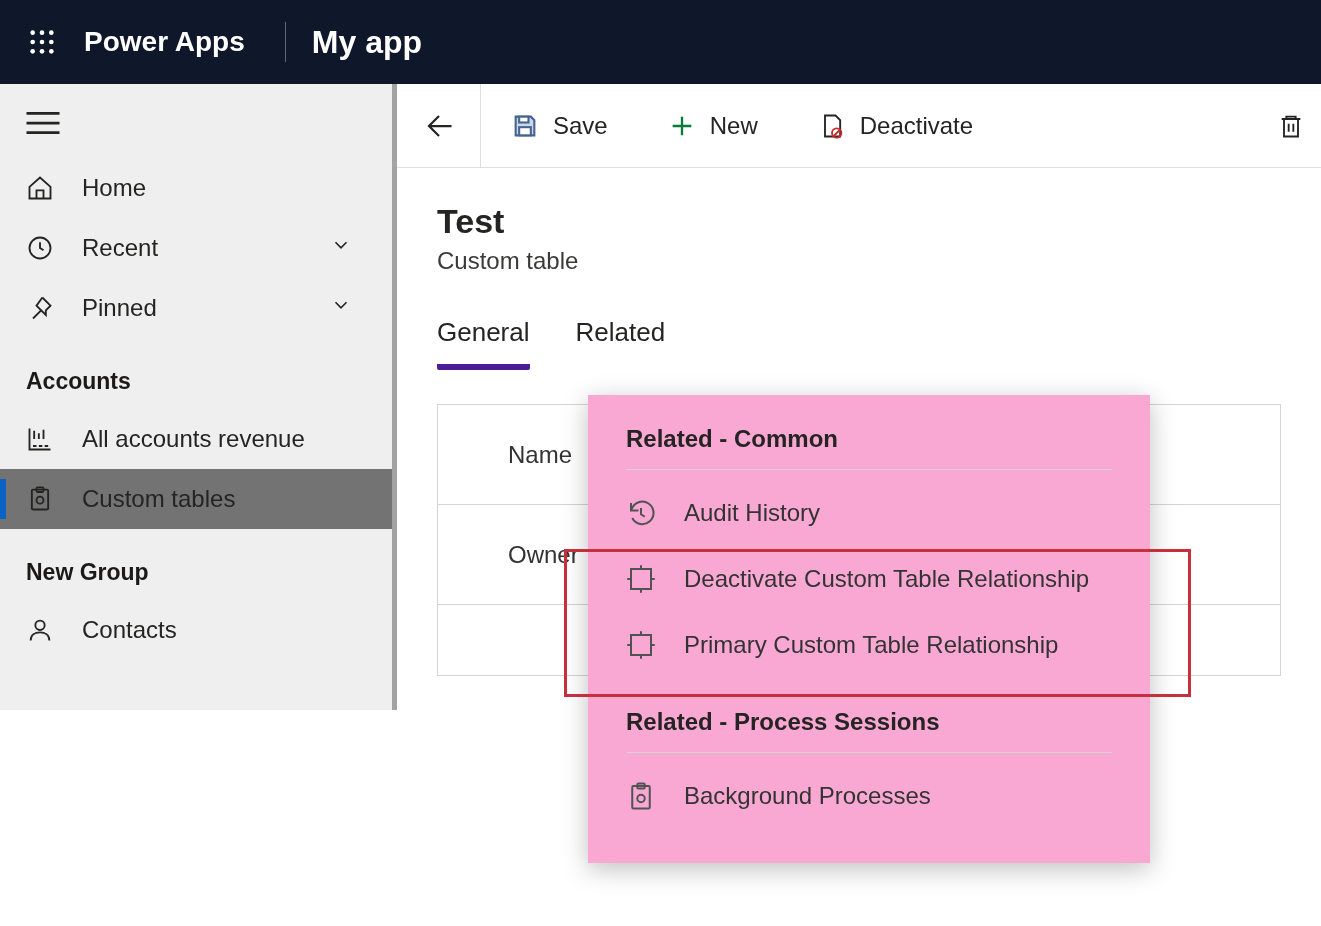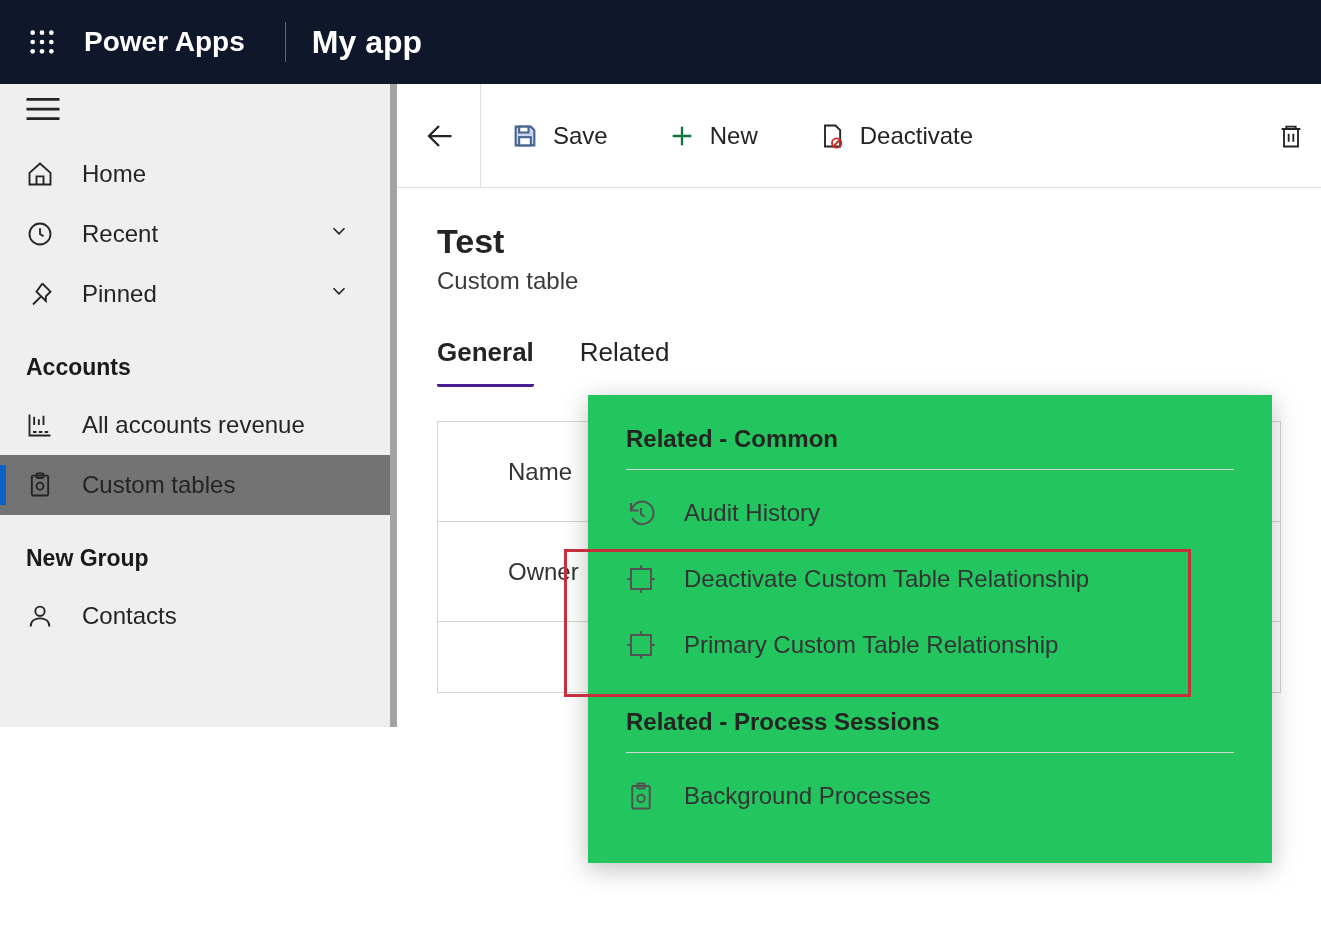--- a/index.html
+++ b/index.html
@@ -7,54 +7,54 @@
     
     .topbar { height: 84px; background: #0f172a; display: flex; align-items: center; color: #fff; }
     .topbar .waffle { width: 84px; display: flex; align-items: center; justify-content: center; height: 100%; }
     .topbar .waffle svg { width: 28px; height: 28px; }
     .topbar .brand { font-weight: 600; font-size: 28px; padding-right: 40px; }
     .topbar .divider { width: 1px; height: 40px; background: rgba(255,255,255,.35); margin: 0 26px 0 0; }
     .topbar .appname { font-size: 32px; font-weight: 700; }
 
     .layout { display: flex; height: calc(100% - 84px); }
 
-    .sidebar { width: 397px; background: #efefef; border-right: 7px solid #a3a3a3; }
+    .sidebar { width: 397px; background: #efefef; border-right: 5px solid #a3a3a3; padding-top: 14px; }
     .hamburger { padding: 14px 0 20px 26px; }
     .hamburger svg { width: 34px; height: 22px; }
 
     .nav-item { display: flex; align-items: center; padding: 16px 26px; font-size: 24px; cursor: pointer; position: relative; }
     .nav-item .icon-slot { width: 56px; display: flex; align-items: center; }
     .nav-item .chev { margin-left: auto; margin-right: 14px; }
     .nav-item.active { background: #737373; }
     .nav-item.active::before { content: ""; position: absolute; left: 0; top: 10px; bottom: 10px; width: 6px; background: #0b62c5; }
 
     .nav-header { padding: 30px 26px 14px; font-size: 23px; font-weight: 700; color: #1b1a19; }
 
     .main { flex: 1; min-width: 0; }
     
-    .cmdbar { height: 104px; border-bottom: 1px solid #e1dfdd; display: flex; align-items: center; }
+    .cmdbar { height: 84px; border-bottom: 1px solid #e1dfdd; display: flex; align-items: center; }
     .cmd-back { width: 84px; height: 100%; display: flex; align-items: center; justify-content: center; border-right: 1px solid #e1dfdd; cursor: pointer; }
     .cmd-back svg { width: 30px; height: 30px; }
     .cmd-btn { display: flex; align-items: center; gap: 14px; padding: 0 30px; font-size: 24px; height: 100%; cursor: pointer; }
     .cmd-btn svg { width: 28px; height: 28px; }
     .cmd-right { margin-left: auto; padding-right: 16px; }
     
     .content { padding: 34px 40px; position: relative; }
     .title { font-size: 34px; font-weight: 600; margin-bottom: 6px; }
     .subtitle { font-size: 24px; color: #3b3a39; }
     
     .tabs { margin-top: 42px; display: flex; gap: 46px; border-bottom: 0 solid #e1dfdd; }
     .tab { font-size: 26px; padding-bottom: 16px; cursor: pointer; }
-    .tab.active { font-weight: 700; border-bottom: 3px solid #4c1d95; border-radius: 2px; }
+    .tab.active { font-weight: 400; border-bottom: 6px solid #4c1d95; border-radius: 2px; }
     
     .form-area { margin-top: 34px; border: 1px solid #d4d4d4; width: 100%; position: relative; }
     .form-row { display: flex; align-items: center; border-bottom: 1px solid #d4d4d4; height: 100px; padding-left: 70px; font-size: 24px; color: #333; }
     .form-row:last-child { border-bottom: 0; }
     
-    .flyout { position: absolute; top: 395px; left: 588px; width: 684px; background: #22c55e; box-shadow: 0 6px 24px rgba(0,0,0,.25); padding: 30px 38px 34px; z-index: 10; }
+    .flyout { position: absolute; top: 395px; left: 588px; width: 562px; background: #f9a8d4; box-shadow: 0 6px 24px rgba(0,0,0,.25); padding: 30px 38px 34px; z-index: 10; }
     .flyout-header { font-size: 24px; font-weight: 600; padding-bottom: 16px; border-bottom: 1px solid #d4d4d4; margin-bottom: 10px; }
     .flyout-item { display: flex; align-items: center; gap: 28px; padding: 18px 0; font-size: 24px; color: #333; cursor: pointer; }
     .flyout-sep { height: 30px; }
     
     .highlight-box { position: absolute; border: 3px solid #c4313d; pointer-events: none; }
     
     svg { flex-shrink: 0; }
   </style>
 </head>
 <body>

